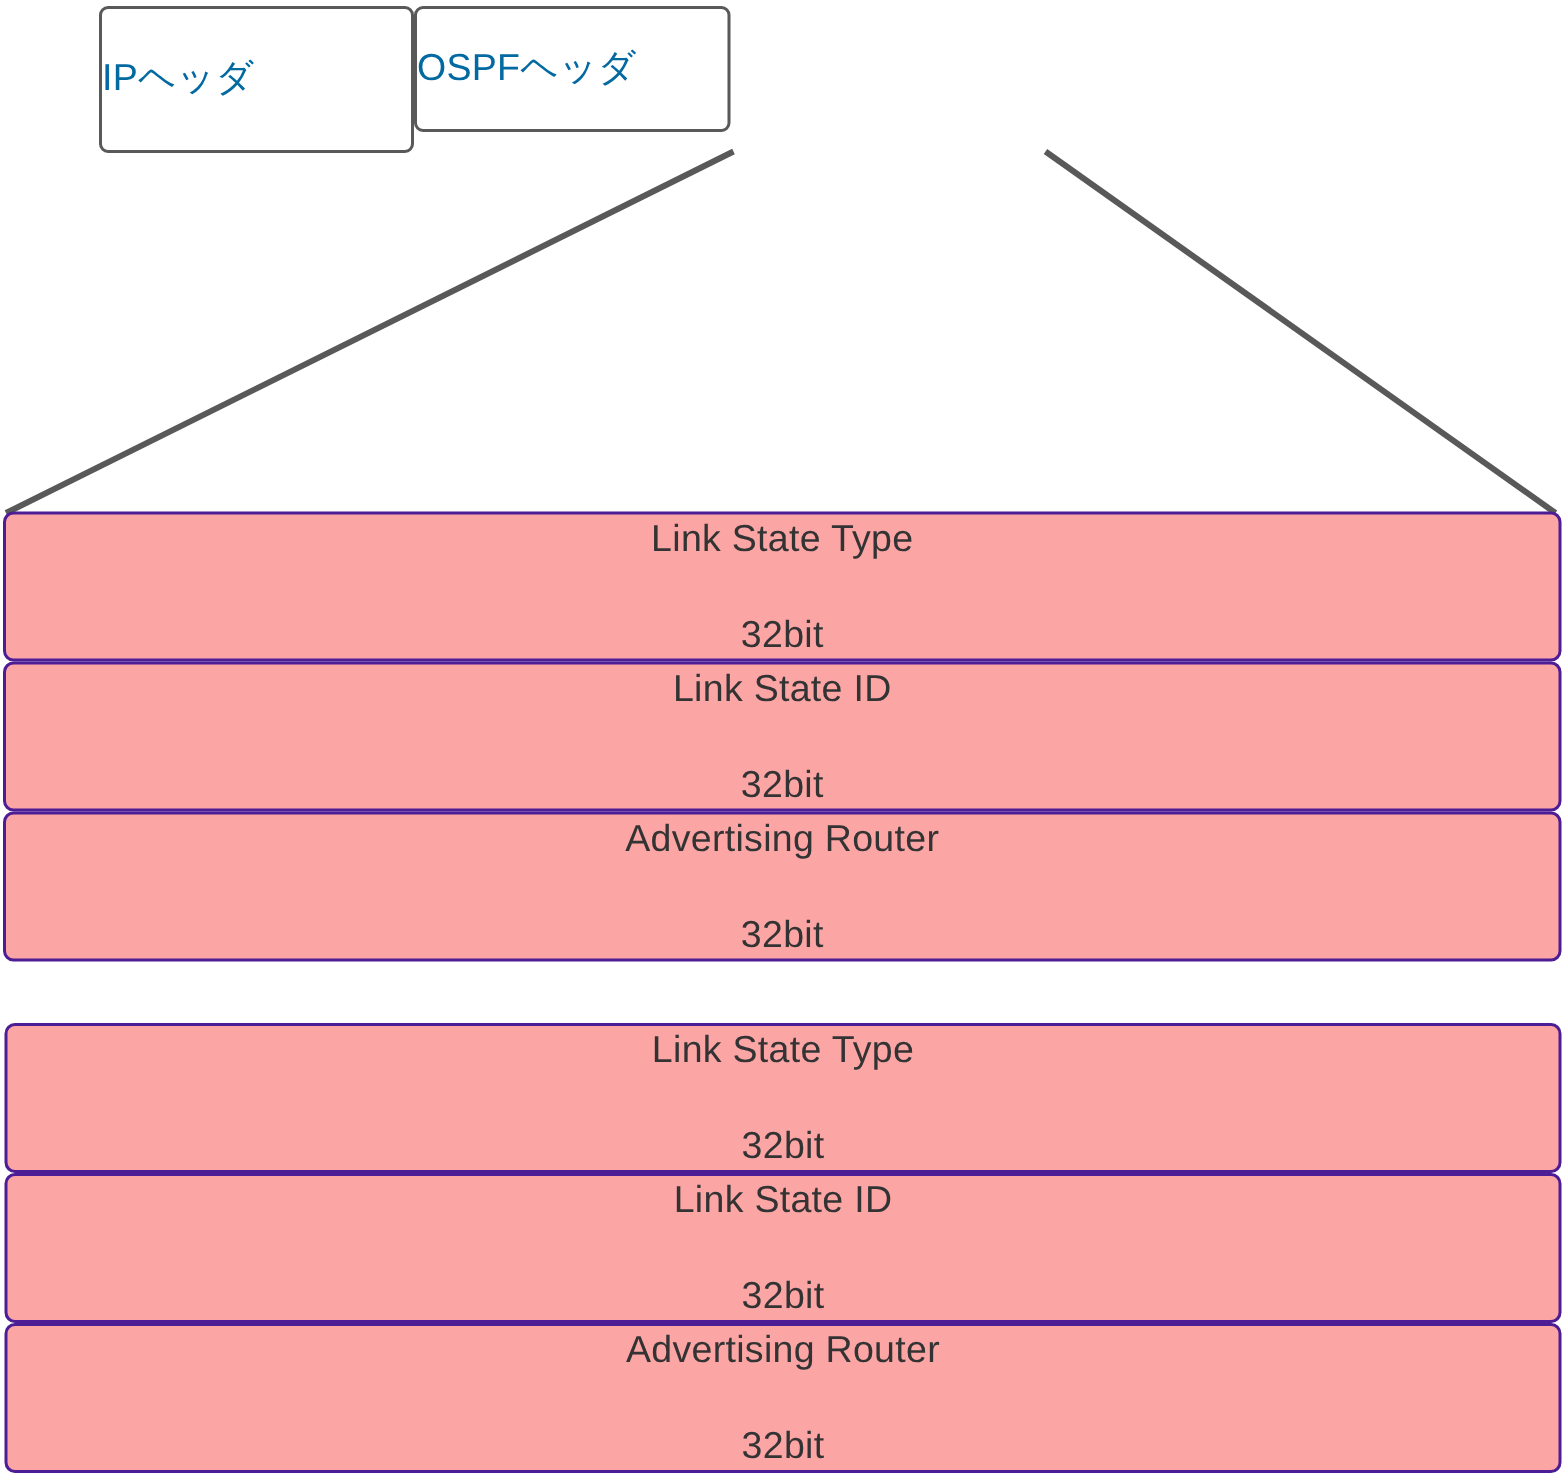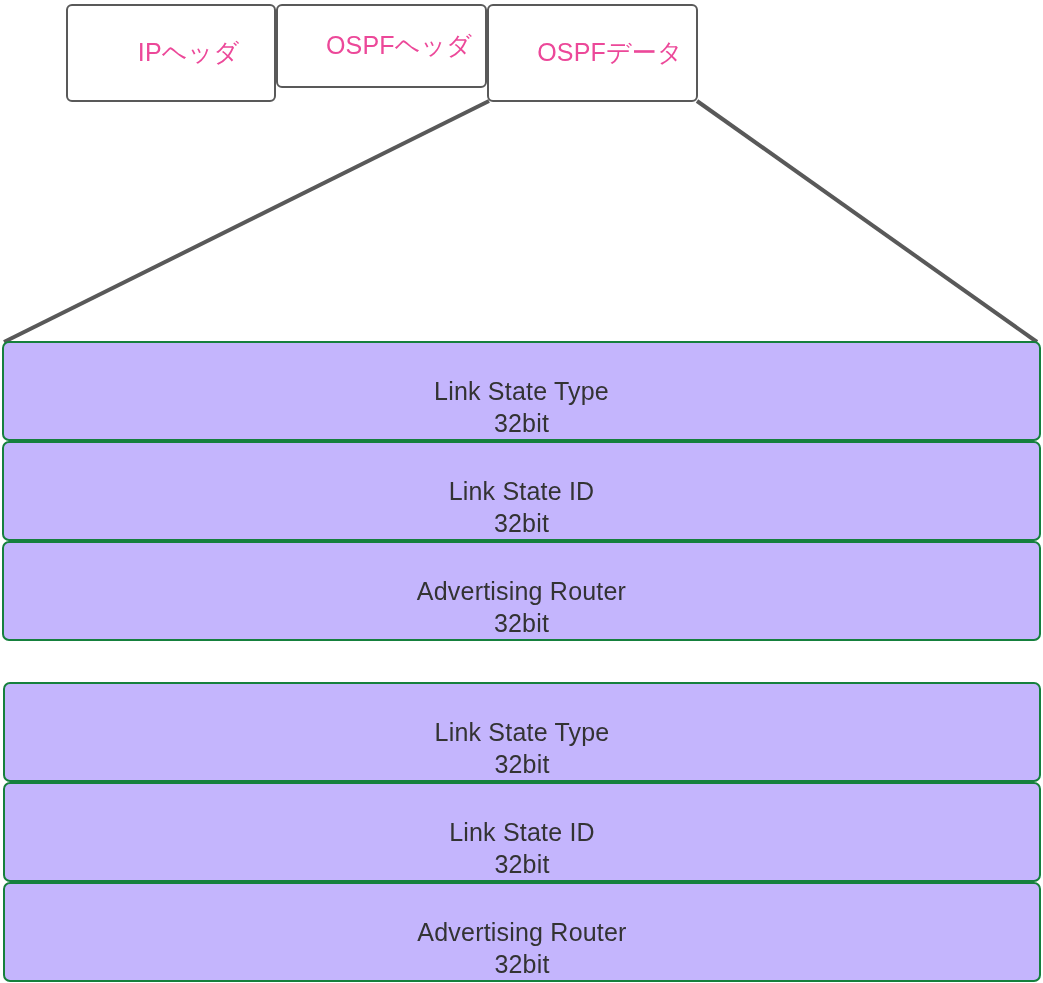--- a/index.html
+++ b/index.html
@@ -22,54 +22,53 @@
 
   
   .hdr-box {
     position: absolute;
     box-sizing: border-box;
     border: 2px solid #595959;
     border-radius: 6px;
     background: #ffffff;
     display: flex;
     align-items: center;
-    justify-content: center;
+    justify-content: flex-start;
     font-size: 25px;
-    color: #ec4899;
+    color: #0369a1;
     line-height: 1.1;
     letter-spacing: 0.2px;
     white-space: nowrap;
-    padding-left: 35px;
   }
 
   
   #connectors {
     position: absolute;
     left: 0;
     top: 0;
     width: 1043px;
     height: 983px;
     pointer-events: none;
   }
 
   
   .field-table {
     position: absolute;
     box-sizing: border-box;
   }
   .field-row {
     position: absolute;
     box-sizing: border-box;
-    border: 2px solid #15803d;
+    border: 2px solid #4c1d95;
     border-radius: 7px;
-    background: #c4b5fd;
+    background: #fca5a5;
     display: flex;
     flex-direction: column;
     align-items: center;
-    justify-content: flex-end;
+    justify-content: space-between;
     text-align: center;
   }
   .field-row .f-name {
     font-size: 25px;
     line-height: 1.28;
     color: #333333;
     letter-spacing: 0.2px;
   }
   .field-row .f-size {
     font-size: 25px;
@@ -89,23 +88,20 @@
   </svg>
 
   <div class="hdr-box" style="left:66px; top:4px; width:210px; height:98px;">
     <span>IPヘッダ</span>
   </div>
 
   <div class="hdr-box" style="left:276px; top:4px; width:211px; height:84px;">
     <span>OSPFヘッダ</span>
   </div>
 
-  <div class="hdr-box" style="left:487px; top:4px; width:211px; height:98px;">
-    <span>OSPFデータ</span>
-  </div>
 
   <div class="field-table" style="left:2px; top:341px; width:1039px; height:300px;">
 
     <div class="field-row" style="left:0px; top:0px; width:1039px; height:100px;">
       <span class="f-name">Link State Type</span>
       <span class="f-size">32bit</span>
     </div>
 
     <div class="field-row" style="left:0px; top:100px; width:1039px; height:100px;">
       <span class="f-name">Link State ID</span>

